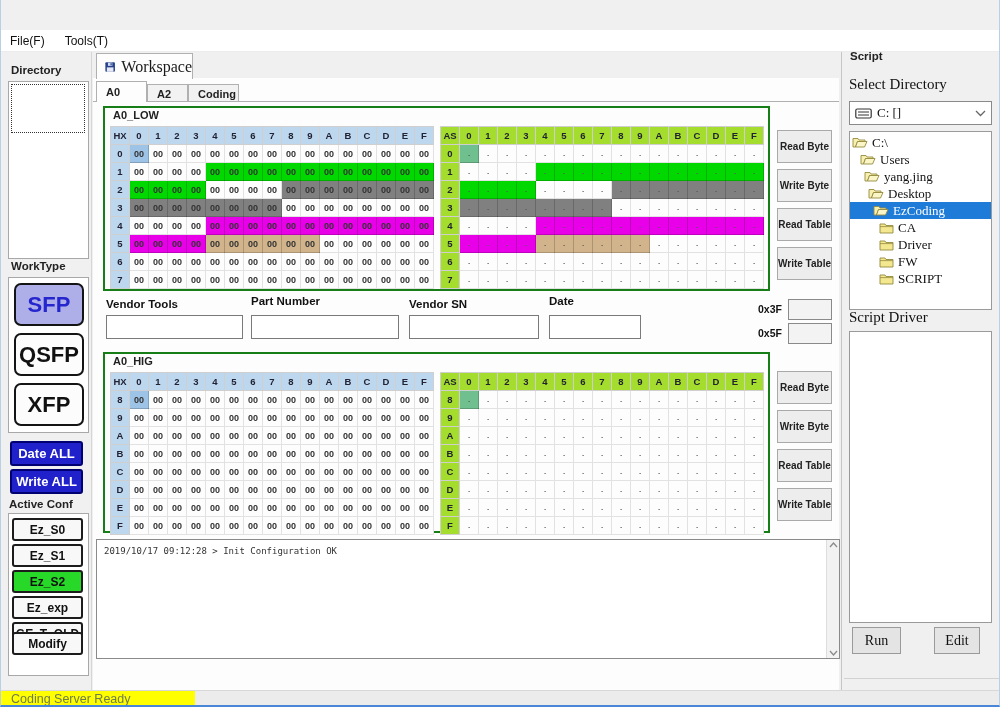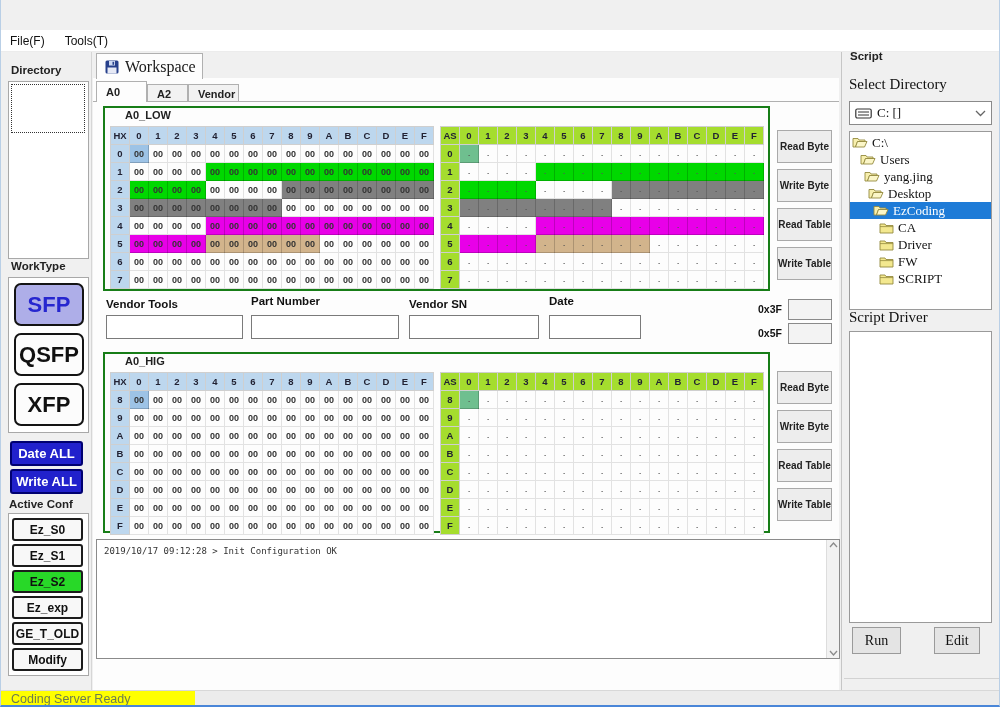--- a/index.html
+++ b/index.html
@@ -28,37 +28,37 @@
   .wt-label { left:10px; top:260px; }
   .wt-panel { left:7px; top:277px; width:81px; height:156px; background:#fff; border:1px solid #a8a8a8; }
   .wt-btn { position:absolute; left:5px; width:70px; height:43px; border:2px solid #141414; border-radius:7px; background:#fcfcfc; font-weight:bold; font-size:22px; color:#111; display:flex; align-items:center; justify-content:center; }
   .wt-btn.b0 { top:5px; } .wt-btn.b1 { top:55px; } .wt-btn.b2 { top:105px; }
   .wt-btn.active { background:#aeaee8; color:#2626cf; }
   .rw-btn { left:9px; width:73px; height:25px; background:#2121cc; border:2px solid #000070; border-radius:3px; color:#fff; font-weight:bold; font-size:13px; display:flex; align-items:center; justify-content:center; }
   .rall { top:441px; } .wall { top:469px; }
   .ac-label { left:8px; top:498px; }
   .ac-panel { left:7px; top:513px; width:81px; height:163px; background:#fff; border:1px solid #a8a8a8; }
   .conf-btn { position:absolute; left:3px; width:71px; height:23px; background:#f8f8f8; border:2px solid #1c1c1c; border-radius:3px; font-weight:bold; font-size:12px; color:#111; display:flex; align-items:center; justify-content:center; }
-  .conf-btn.c0{top:4px}.conf-btn.c1{top:30px}.conf-btn.c2{top:56px}.conf-btn.c3{top:82px}.conf-btn.c4{top:108px}.conf-btn.c5{top:134px}
+  .conf-btn.c0{top:4px}.conf-btn.c1{top:30px}.conf-btn.c2{top:56px}.conf-btn.c3{top:82px}.conf-btn.c4{top:108px}.conf-btn.c5{top:118px}
   .conf-btn.active { background:#28d828; }
   .vsep { left:90px; top:52px; width:1px; height:638px; background:#d6d6d6; }
 
   
   .main-panel { left:92px; top:78px; width:746px; height:612px; background:#fdfdfd; }
-  .ws-tab { left:95px; top:53px; width:107px; height:26px; background:#fdfdfd; border:1px solid #b0b0b0; border-bottom:none; display:flex; align-items:center; gap:6px; padding-left:8px; font-family:"Liberation Serif",serif; font-size:16px; color:#1a1a1a; }
+  .ws-tab { left:95px; top:53px; width:97px; height:26px; background:#fdfdfd; border:1px solid #b0b0b0; border-bottom:none; display:flex; align-items:center; gap:6px; padding-left:8px; font-family:"Liberation Serif",serif; font-size:16px; color:#1a1a1a; }
   .subtab { border:1px solid #b0b0b0; border-bottom:none; font-weight:bold; font-size:11px; color:#222; display:flex; align-items:center; padding-left:9px; background:#f2f2f2; }
   .st0 { left:95px; top:81px; width:51px; height:21px; background:#fdfdfd; z-index:2; }
   .st1 { left:146px; top:84px; width:41px; height:18px; }
   .st2 { left:187px; top:84px; width:51px; height:18px; }
   .tabline { left:92px; top:101px; width:746px; height:1px; background:#b0b0b0; z-index:1; }
 
   .group { border:2px solid #177d17; background:#fdfdfd; }
   .grp-low { left:102px; top:106px; width:667px; height:185px; }
   .grp-high { left:102px; top:352px; width:667px; height:181px; }
-  .grp-title { position:absolute; left:20px; top:1px; font-weight:bold; font-size:11px; color:#222; }
+  .grp-title { position:absolute; left:8px; top:1px; font-weight:bold; font-size:11px; color:#222; }
   .gtbl-hex { position:absolute; left:5px; top:18px; }
   .gtbl-asc { position:absolute; left:335px; top:18px; }
   table { border-collapse:collapse; table-layout:fixed; }
   .hexgrid th, .hexgrid td, .ascgrid th, .ascgrid td { width:19px; height:17px; padding:0; text-align:center; border:1px solid #e2e2e2; font-weight:600; }
   .hexgrid th, .ascgrid th { font-size:9.5px; color:#223; border-color:#cfcfcf; height:18px; }
   .hexgrid td { font-size:9px; color:#333; background:#fff; }
   .ascgrid td { font-size:8px; color:#555; background:#fff; }
 
   .side-btn { width:55px; height:33px; left:776px; background:#ededed; border:1px solid #a9a9a9; font-weight:bold; font-size:10px; color:#222; display:flex; align-items:center; justify-content:center; }
   .sa0{top:130px}.sa1{top:169px}.sa2{top:208px}.sa3{top:247px}
@@ -147,21 +147,21 @@
     <svg width="14" height="14" viewBox="0 0 14 14">
       <rect x="0.5" y="0.5" width="13" height="13" rx="1.5" fill="#27408b"></rect>
       <rect x="4" y="1" width="6" height="4.5" fill="#cdd9f2"></rect>
       <rect x="7.5" y="1.8" width="1.6" height="3" fill="#27408b"></rect>
       <rect x="2.5" y="7.5" width="9" height="6" fill="#e6e9f5"></rect>
     </svg>
     <span>Workspace</span>
   </div>
   <div class="abs subtab st0">A0</div>
   <div class="abs subtab st1">A2</div>
-  <div class="abs subtab st2">Vendor</div>
+  <div class="abs subtab st2">Coding</div>
   <div class="abs tabline"></div>
 
   <div class="abs group grp-low">
     <span class="grp-title">A0_LOW</span>
     <div class="gtbl-hex" id="hexlow">
         <table class="hexgrid">
           <tbody>
             <tr>
               <th style="background: rgb(189, 215, 238);">HX</th>
               <th style="background: rgb(189, 215, 238);">0</th>

